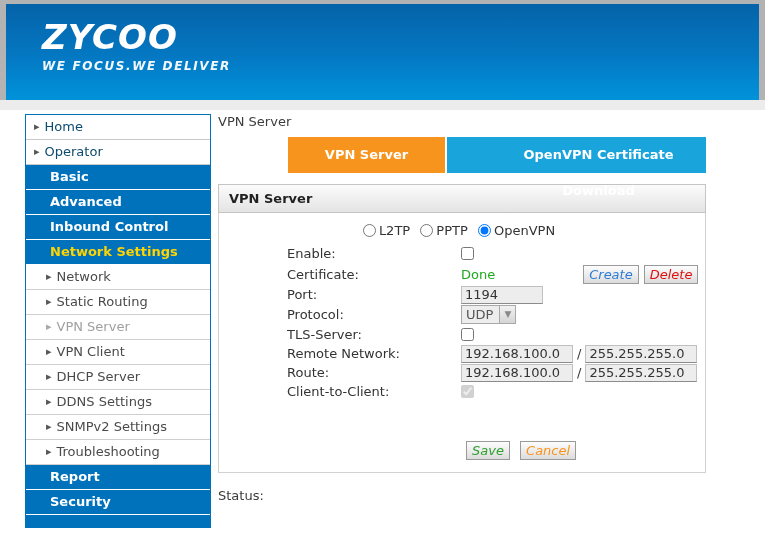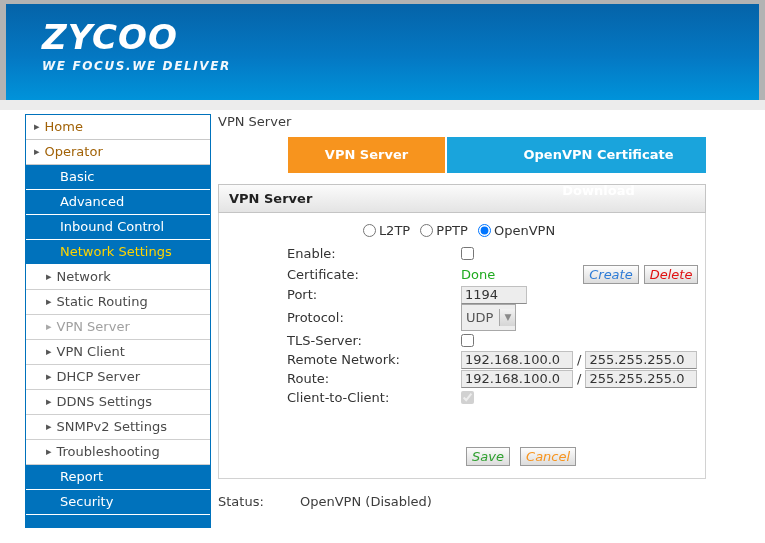--- a/index.html
+++ b/index.html
@@ -14,22 +14,22 @@
   .logo-tagline { color:#f2f8fd; font-size:12px; font-weight:bold; letter-spacing:1.6px; margin-top:3px; }
 
   .subbanner-strip { height:10px; background:#ececec; }
 
   
   .layout { display:flex; padding-left:25px; margin-top:4px; align-items:flex-start; }
 
   
   .sidebar { width:186px; border:1px solid var(--sidebar_blue,#0072bc); flex:none; }
   .sb-item { height:25px; line-height:24px; cursor:pointer; }
-  .sb-link { background:#fff; color:#a16207; padding-left:8px; border-bottom:1px solid #c9c9c9; }
-  .sb-cat { background:var(--sidebar_blue,#0072bc); color:#fff; font-weight:normal; padding-left:34px; border-bottom:1px solid #fff; }
+  .sb-link { background:#fff; color:#0c4a6e; padding-left:8px; border-bottom:1px solid #c9c9c9; }
+  .sb-cat { background:var(--sidebar_blue,#0072bc); color:#fff; font-weight:bold; padding-left:24px; border-bottom:1px solid #fff; }
   .sb-cat-active { color:var(--active_yellow,#ffd400); }
   .sb-sub { background:#fff; color:#4a4a4a; padding-left:20px; border-bottom:1px solid #cfcfcf; }
   .sb-sub-active { color:#a0a0a0; }
   .sb-stub { height:12px; background:var(--sidebar_blue,#0072bc); }
   .arr::before { content:"\25B8"; font-size:11px; color:#555; margin-right:5px; position:relative; top:-1px; }
   .sb-sub-active .arr::before { color:#a8a8a8; }
 
   
   .content { margin-left:7px; width:488px; flex:none; }
   .page-title { color:#3c3c3c; margin-bottom:8px; }
@@ -53,25 +53,25 @@
     background:linear-gradient(180deg,#fdfdfd,#dcdcdc); cursor:pointer;
     font-family:"DejaVu Sans","Liberation Sans",sans-serif;font-style:italic; }
   .btn-create { color:var(--create_blue,#2d7bd6); margin-left:88px; }
   .btn-delete { color:var(--delete_red,#e01010); margin-left:5px; }
   .btn-save { color:var(--save_green,#2fa02f);margin-top:32px; }
   .btn-cancel { color:var(--cancel_orange,#f7941e); margin-left:6px; }
 
   .fin { background:#ededed; border:1px solid #c0c0c0; border-bottom-color:#8c8c8c;
     height:18px; padding:0 3px; font-size:13px; color:#333;
     font-family:"DejaVu Sans","Liberation Sans",sans-serif; }
-  .in-port { width:66px; }
+  .in-port { width:82px; }
   .in-ip { width:112px; }
   .sep { margin:0 4px; color:#333; }
 
-  .fake-select { display:inline-flex; align-items:center; border:1px solid #a8a8a8; background:#ededed; height:27px; }
+  .fake-select { display:inline-flex; align-items:center; border:1px solid #a8a8a8; background:#ededed; height:19px; }
   .fake-select .val { padding:0 6px 0 4px; color:#555; }
   .fake-select .arrow-box { width:16px; height:17px; background:linear-gradient(180deg,#f2f2f2,#d5d5d5);
     border-left:1px solid #a8a8a8; color:#8a8a8a; font-size:9px; text-align:center; line-height:17px; }
 
   .btn-row { margin-top:8px; padding-left:247px; }
   .status-row { display:flex; margin-top:15px; color:#3c3c3c; }
   .status-row .slabel { width:82px; flex:none; }
 </style>
 </head>
 <body>
@@ -175,16 +175,15 @@
       </div>
 
       <div class="btn-row">
         <button class="gbtn btn-save">Save</button>
         <button class="gbtn btn-cancel">Cancel</button>
       </div>
     </div>
 
     <div class="status-row">
       <span class="slabel">Status:</span>
-      <span>OpenVPN (Disabled)</span>
     </div>
   </div>
 </div>
 
 </body></html>

